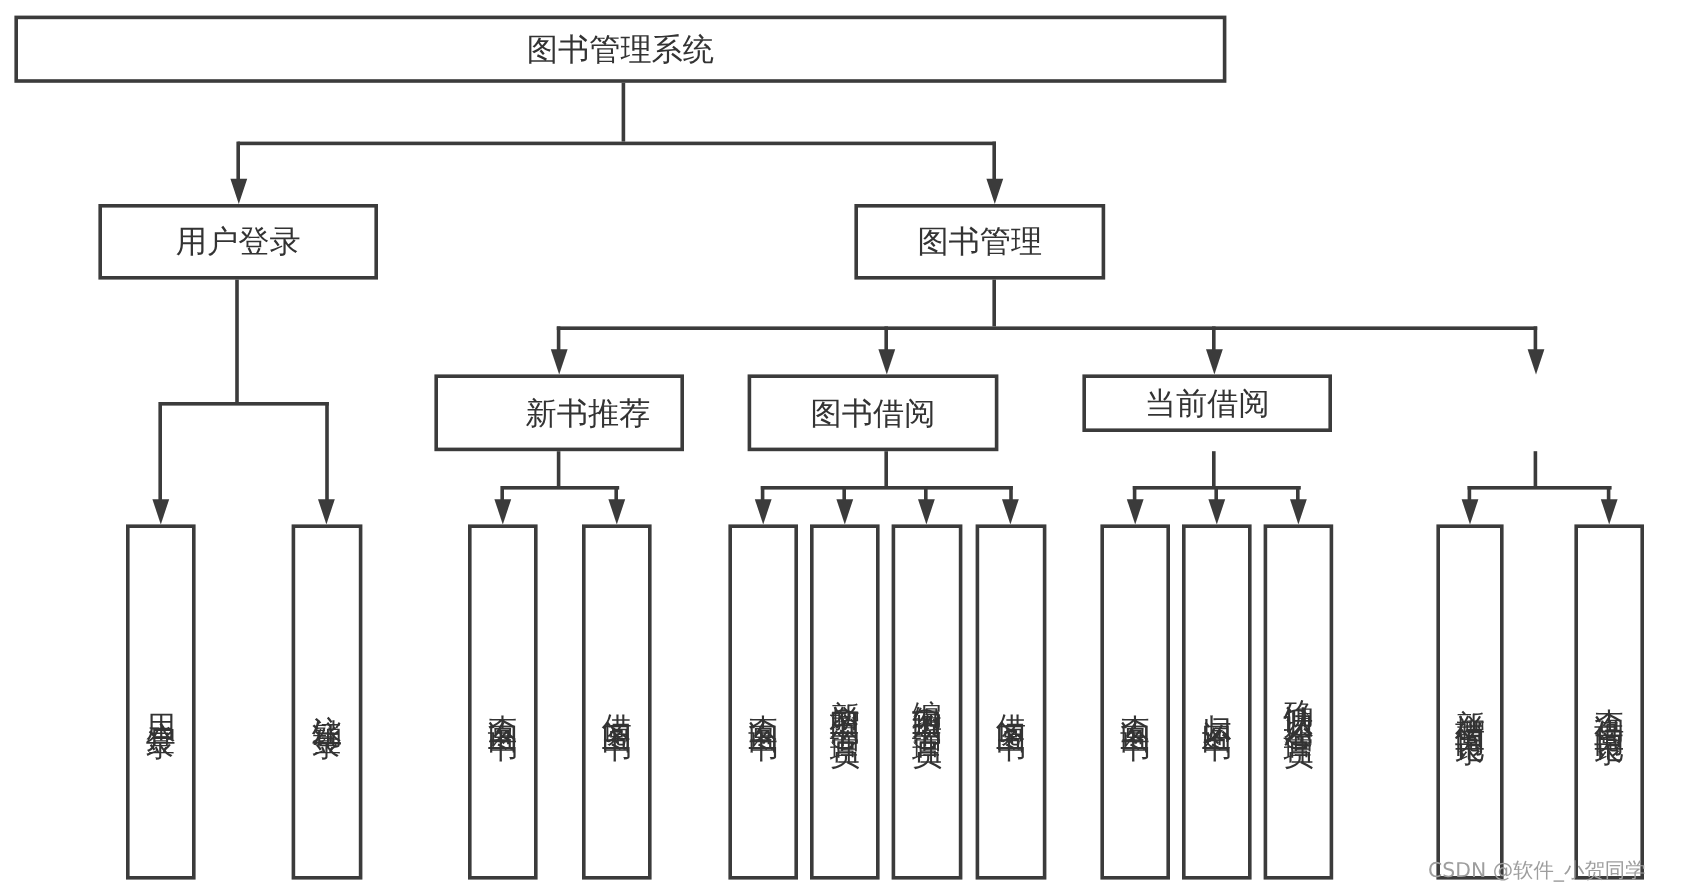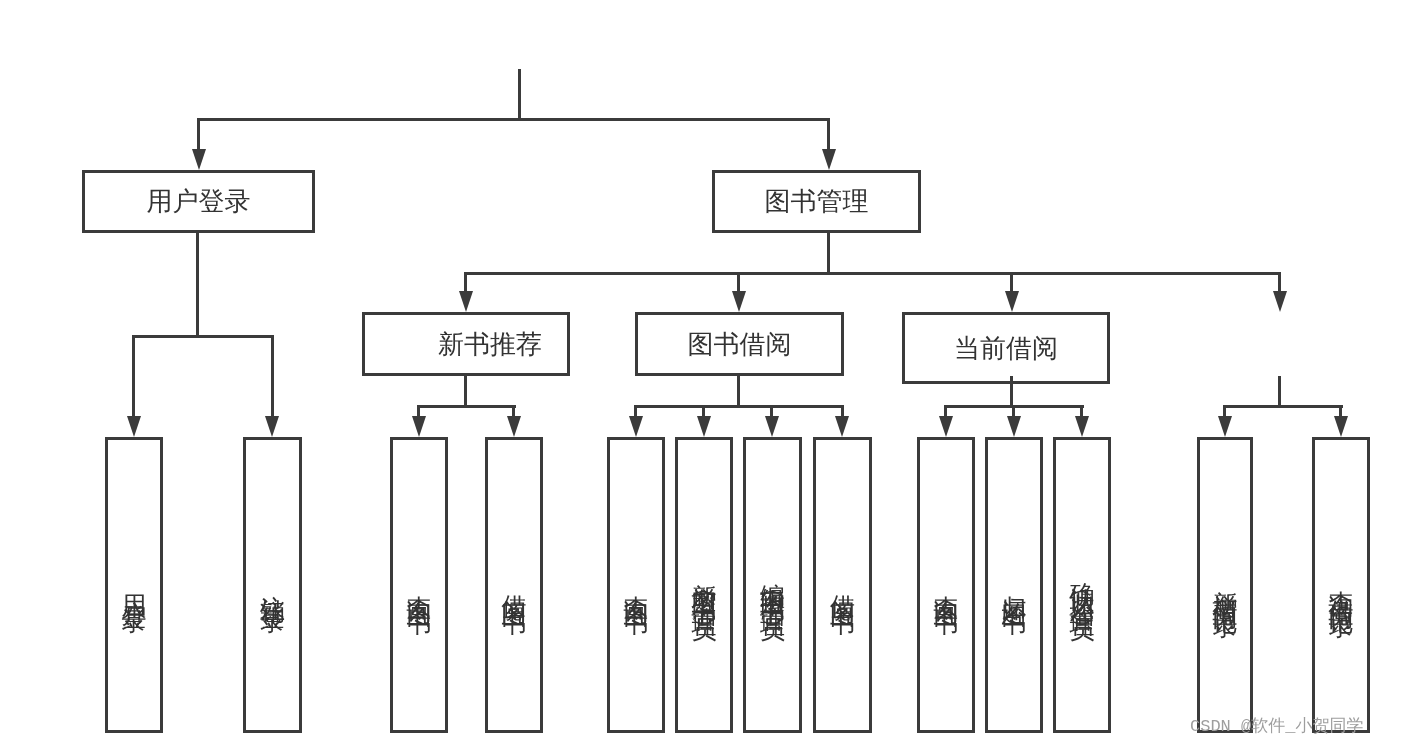--- a/index.html
+++ b/index.html
@@ -42,28 +42,28 @@
     border-left:7px solid transparent;
     border-right:7px solid transparent;
     border-top:21px solid var(--line);
   }
   .watermark{
     position:absolute;
     font-size:17px;
     color:var(--wm);
     white-space:nowrap;
     z-index:5;
-    font-family:Liberation Mono, monospace;
   }
 </style>
 </head>
 <body>
 
 <div id="canvas">
 
+  <div class="box" style="left:12px;top:13px;width:1010px;height:56px;">图书管理系统</div>
 
   <div class="vl" style="left:518px;top:69px;height:49px;"></div>
   <div class="hl" style="left:198px;top:118px;width:632px;"></div>
   <div class="vl" style="left:197px;top:118px;height:33px;"></div>
   <div class="ah" style="left:192px;top:149px;"></div>
   <div class="vl" style="left:827px;top:118px;height:33px;"></div>
   <div class="ah" style="left:822px;top:149px;"></div>
 
   <div class="box" style="left:82px;top:170px;width:233px;height:63px;">用户登录</div>
   <div class="box" style="left:712px;top:170px;width:209px;height:63px;">图书管理</div>
@@ -80,22 +80,22 @@
   <div class="vl" style="left:464px;top:272px;height:20px;"></div>
   <div class="ah" style="left:459px;top:291px;"></div>
   <div class="vl" style="left:737px;top:272px;height:20px;"></div>
   <div class="ah" style="left:732px;top:291px;"></div>
   <div class="vl" style="left:1010px;top:272px;height:20px;"></div>
   <div class="ah" style="left:1005px;top:291px;"></div>
   <div class="vl" style="left:1278px;top:272px;height:20px;"></div>
   <div class="ah" style="left:1273px;top:291px;"></div>
 
   <div class="box" style="left:362px;top:312px;width:208px;height:64px;padding-left:48px;">新书推荐</div>
-  <div class="box" style="left:623px;top:312px;width:209px;height:64px;margin-left:12px;">图书借阅</div>
-  <div class="box" style="left:902px;top:312px;width:208px;height:72px;">当前借阅</div>
+  <div class="box" style="left:623px;top:312px;width:209px;height:64px;">图书借阅</div>
+  <div class="box" style="left:902px;top:312px;width:208px;height:48px;">当前借阅</div>
 
   <div class="vl" style="left:464px;top:376px;height:29px;"></div>
   <div class="hl" style="left:418px;top:405px;width:98px;"></div>
   <div class="vl" style="left:417px;top:405px;height:12px;"></div>
   <div class="ah" style="left:412px;top:416px;"></div>
   <div class="vl" style="left:512px;top:405px;height:12px;"></div>
   <div class="ah" style="left:507px;top:416px;"></div>
 
   <div class="vl" style="left:737px;top:376px;height:29px;"></div>
   <div class="hl" style="left:634px;top:405px;width:210px;"></div>

